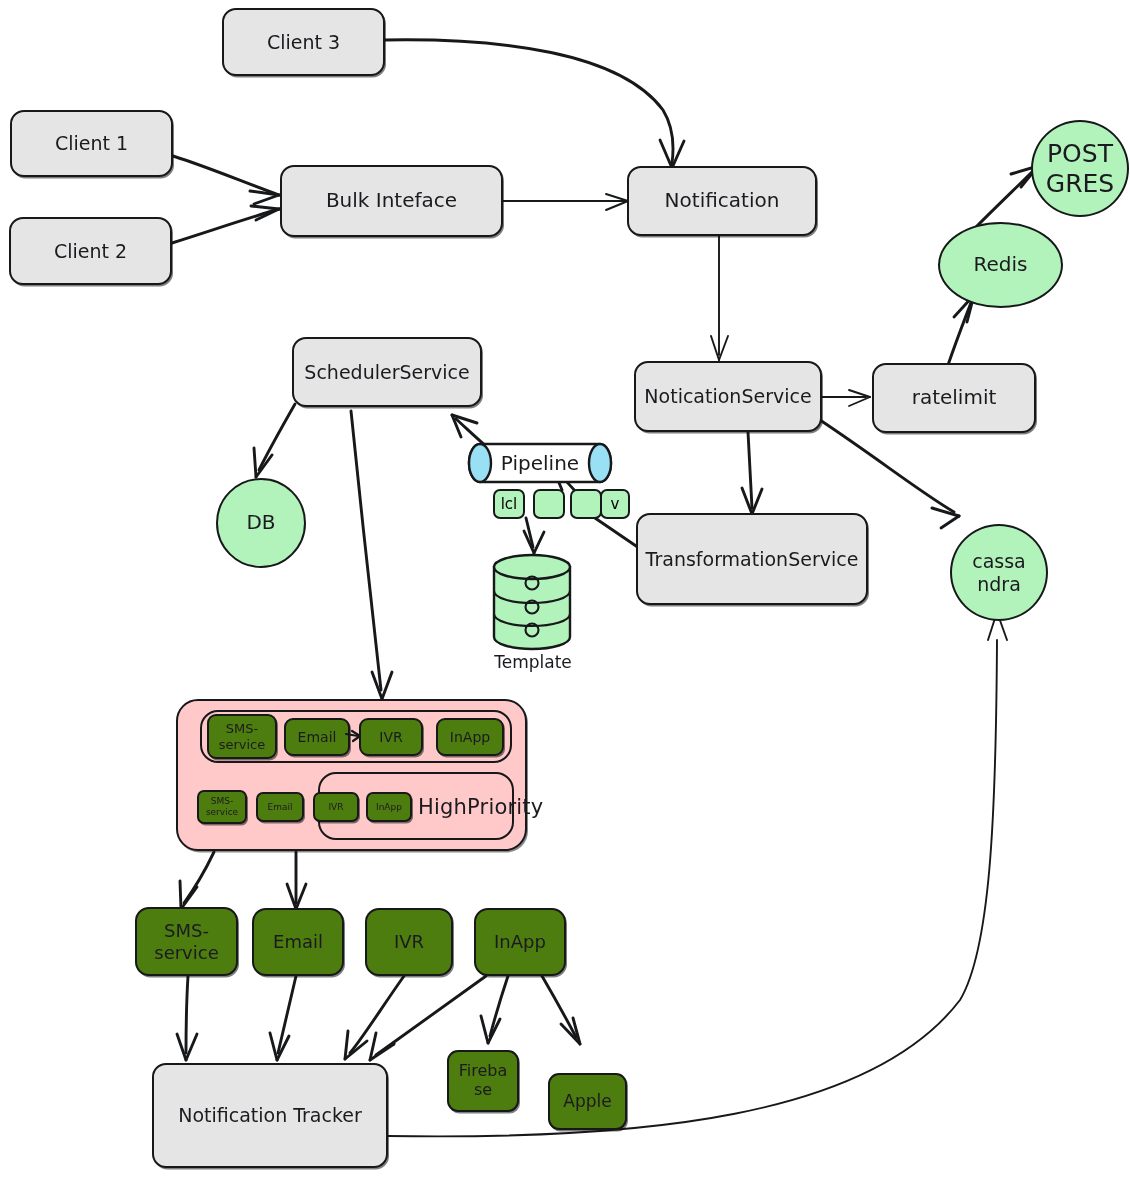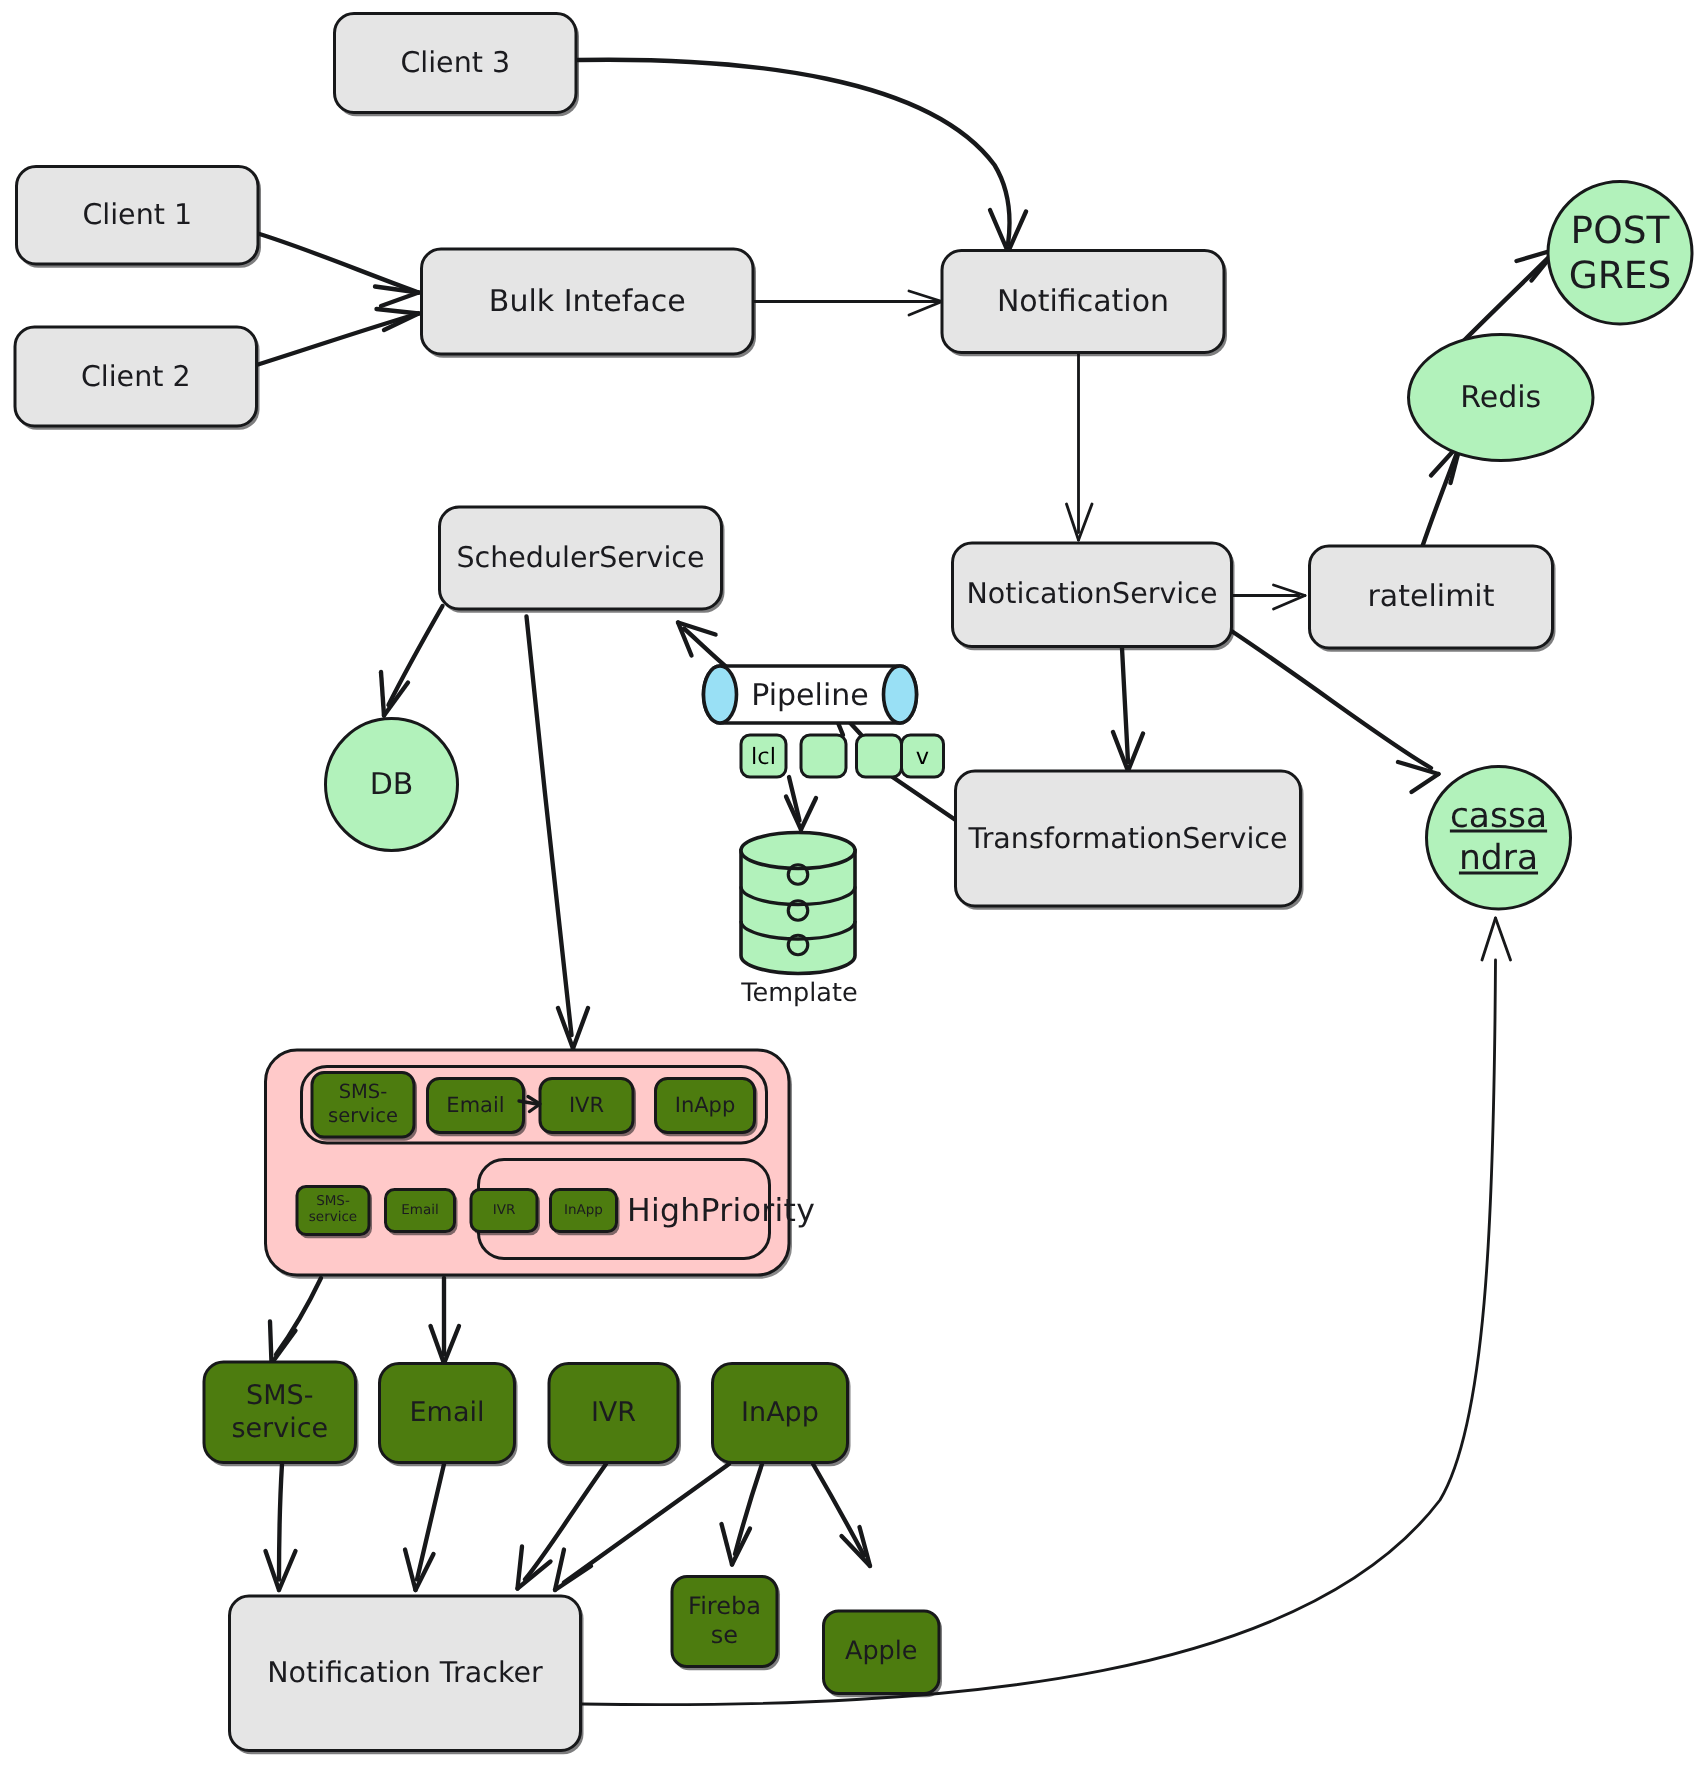--- a/index.html
+++ b/index.html
@@ -271,21 +271,21 @@
 
   <div class="node ellipse" style="left:938px; top:222px; width:125px; height:86px; font-size:20px;">
     <span>Redis</span>
   </div>
 
   <div class="node ellipse" style="left:1031px; top:120px; width:98px; height:97px; font-size:25px; white-space:pre-line;">
     <span>POST
 GRES</span>
   </div>
 
-  <div class="node ellipse" style="left:950px; top:510px; width:98px; height:97px; font-size:23px; white-space:pre-line;text-decoration:underline;">
+  <div class="node ellipse" style="left:950px; top:524px; width:98px; height:97px; font-size:19px; white-space:pre-line;">
     <span>cassa
 ndra</span>
   </div>
 
   <div class="node rect" style="left:636px; top:513px; width:232px; height:92px; font-size:19px;">
     <span>TransformationService</span>
   </div>
 
   <div class="node rect" style="left:292px; top:337px; width:190px; height:70px; font-size:19px;">
     <span>SchedulerService</span>

